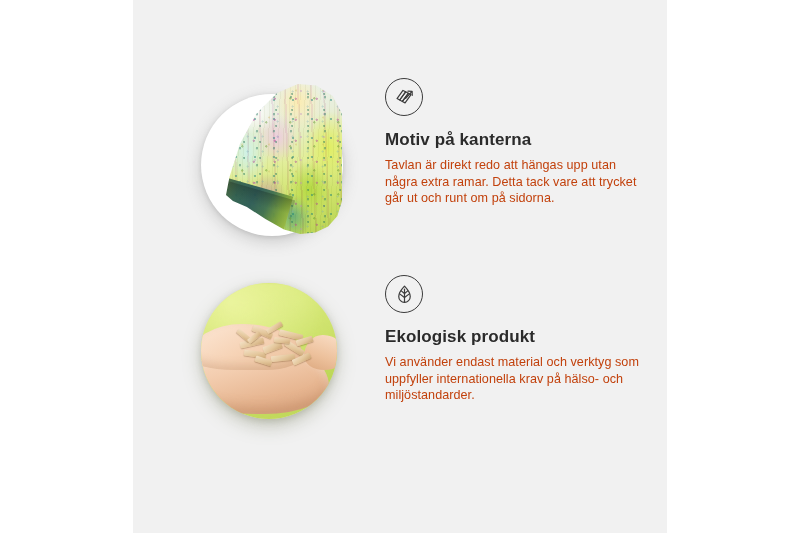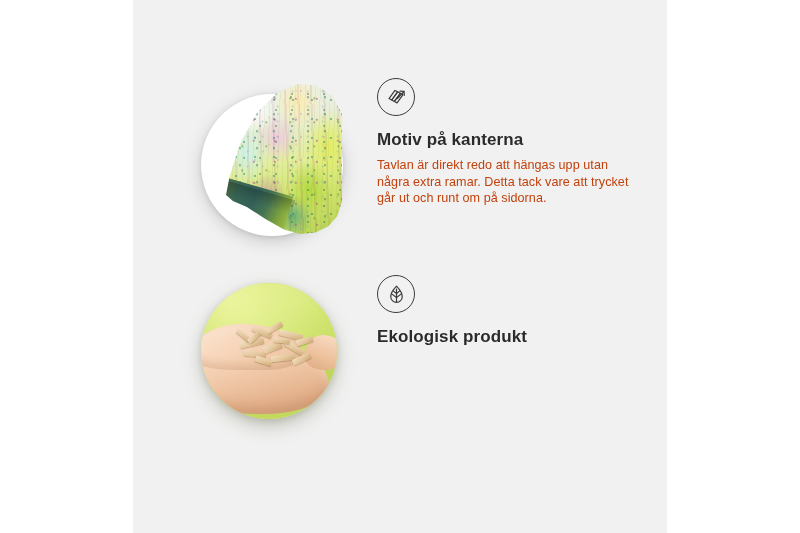--- a/index.html
+++ b/index.html
@@ -217,21 +217,21 @@
   .chip {
     position: absolute;
     background: linear-gradient(160deg, #f3e0c4 0%, #e4c79c 55%, #cda877 100%);
     box-shadow: 0 1px 1px rgba(120,85,45,0.38);
     border-radius: 1px;
   }
 
   
   .content {
     position: absolute;
-    left: 244px;
+    left: 252px;
     top: 0;
     width: 268px;
   }
 
   .badge {
     width: 38px;
     height: 38px;
     border-radius: 50%;
     border: 1.3px solid #3c3c3c;
     display: flex;
@@ -327,18 +327,19 @@
           <svg width="23" height="23" viewBox="0 0 24 24" fill="none" stroke="#3c3c3c" stroke-width="1.25" stroke-linecap="round" stroke-linejoin="round">
             <path d="M12 3.2 C8.0 7.4 6.0 10.8 6.0 14.0 C6.0 17.5 8.7 20.3 12 20.3 C15.3 20.3 18 17.5 18 14.0 C18 10.8 16.0 7.4 12 3.2 Z"></path>
             <path d="M12 6.4 V20.3"></path>
             <path d="M12 11.0 L8.6 8.2"></path>
             <path d="M12 11.0 L15.4 8.2"></path>
             <path d="M12 15.2 L7.3 11.6"></path>
             <path d="M12 15.2 L16.7 11.6"></path>
           </svg>
         </div>
         <div class="heading">Ekologisk produkt</div>
+        <div class="body">Vi använder endast material och verktyg som uppfyller internationella krav på hälso- och miljöstandarder.</div>
       </div>
 
     </div>
 
   </div>
 </div>
 
 </body></html>

